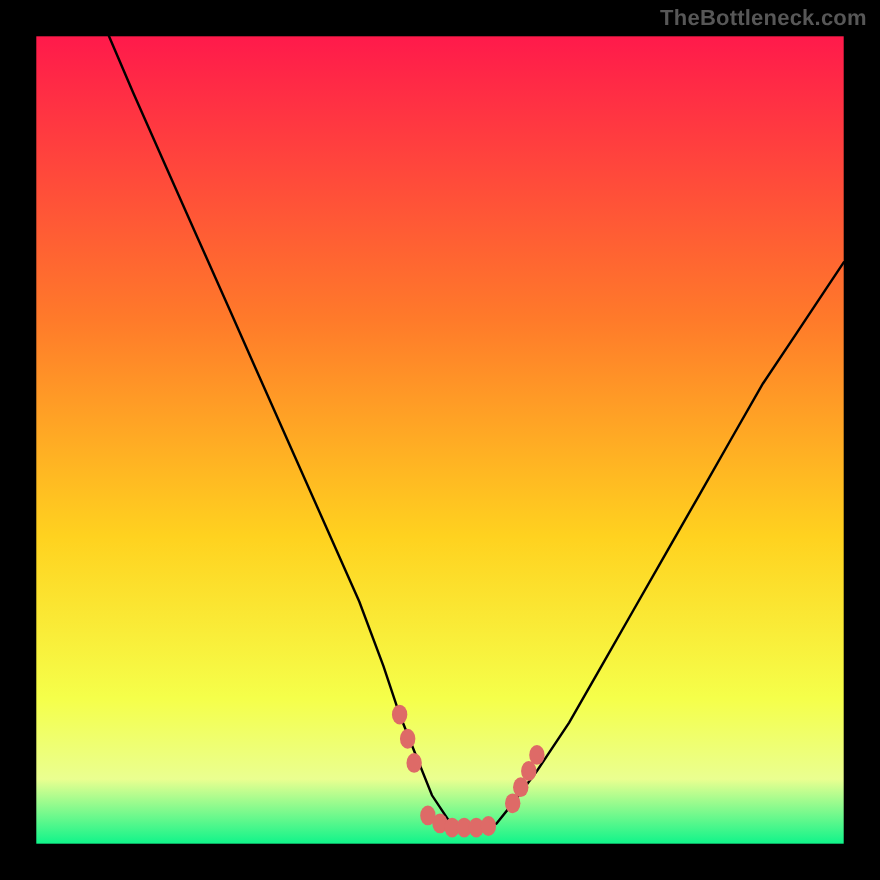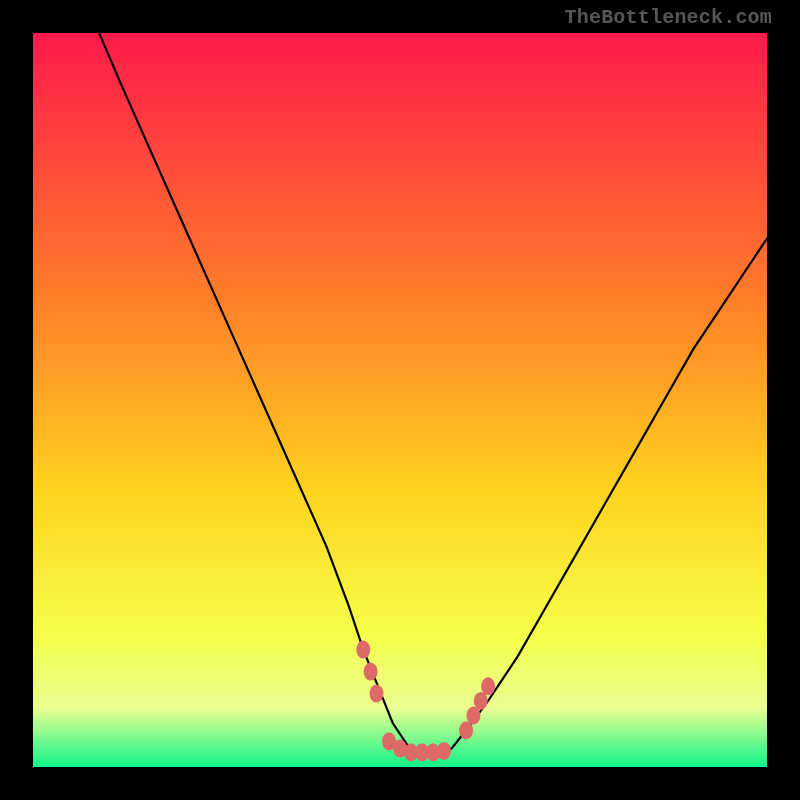--- a/index.html
+++ b/index.html
@@ -14,22 +14,22 @@
     position: absolute;
     left: 0;
     top: 0;
     width: 800px;
     height: 800px;
     background: #000;
   }
   .watermark {
     position: absolute;
     top: 6px;
-    right: 28px;
-    font-family: Liberation Mono, monospace;
+    right: 12px;
+    font-family: Liberation Sans, sans-serif;
     font-size: 20px;
     font-weight: 600;
     color: #575757;
     letter-spacing: 0.2px;
   }
   svg {
     position: absolute;
     left: 0;
     top: 0;
   }

